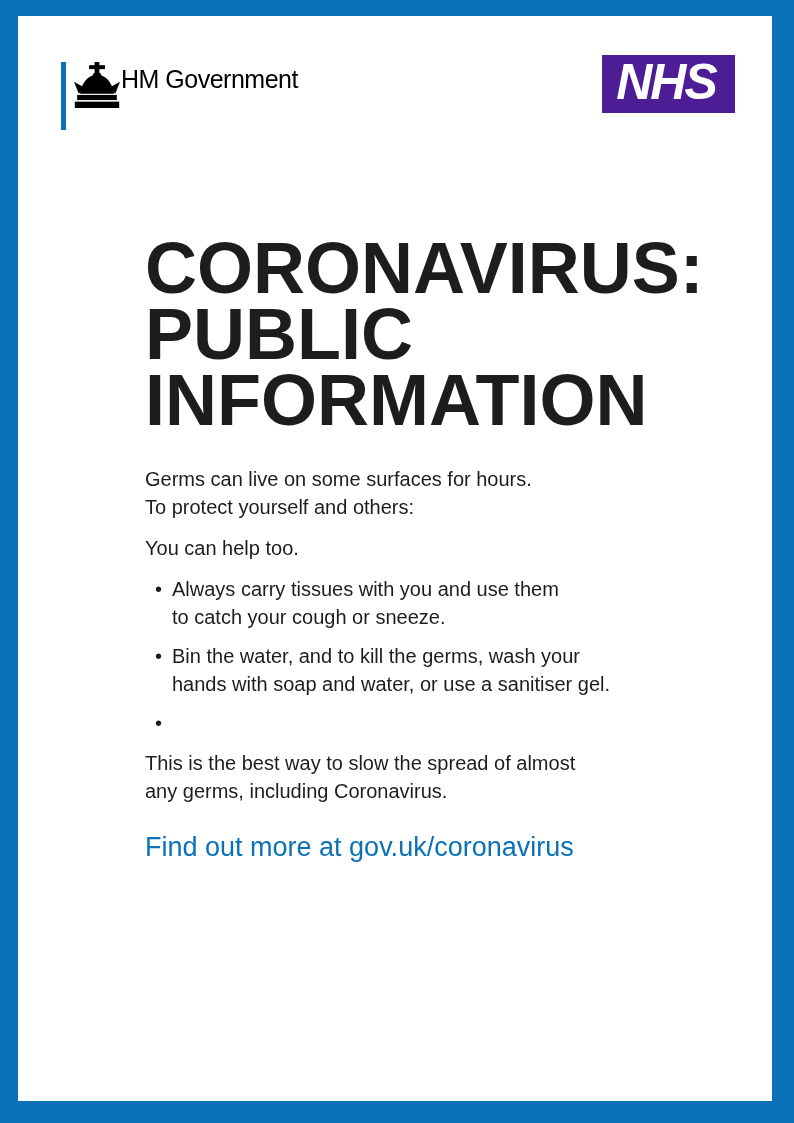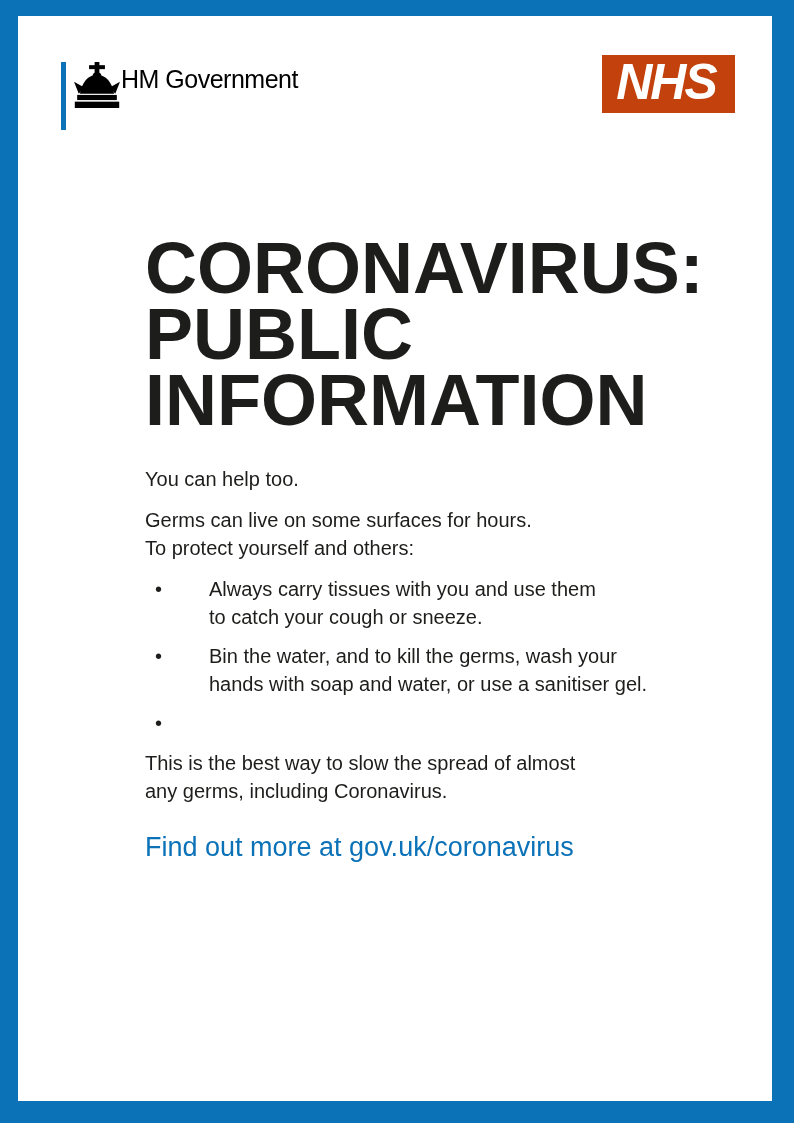--- a/index.html
+++ b/index.html
@@ -41,42 +41,42 @@
     margin-top: 3px;
     font-size: 25px;
     letter-spacing: -0.5px;
     color: #000000;
     white-space: nowrap;
   }
   .nhs-box {
     margin: 39px 37px 0 0;
     width: 133px;
     height: 58px;
-    background: #c2410c;
+    background: #4c1d95;
     display: flex;
     align-items: center;
     justify-content: center;
   }
   .nhs-letters {
     font-size: 50px;
     font-weight: bold;
     font-style: italic;
     color: #ffffff;
     letter-spacing: -2px;
     line-height: 1;
     padding-right: 5px;
     padding-bottom: 4px;
   }
 
   
   .content {
     padding: 0 40px 0 127px;
     color: #1d1d1b;
   }
-  .multiline { white-space: pre-line; margin-left: 37px; }
+  .multiline { white-space: pre-line; }
 
   .title {
     margin: 105px 0 32px 0;
     font-size: 72px;
     line-height: 66px;
     font-weight: bold;
     letter-spacing: 0px;
     color: #1d1d1b;
   }
 
@@ -151,24 +151,24 @@
 
     </header>
 
     <main class="content">
 
       <h1 class="title multiline">CORONAVIRUS:
 PUBLIC
 INFORMATION</h1>
 
 
-      <p class="body-text multiline">You can help too.</p>
-
       <p class="body-text multiline">Germs can live on some surfaces for hours.
 To protect yourself and others:</p>
+
+      <p class="body-text multiline">You can help too.</p>
 
       <ul class="bullets">
         <li>
           <span class="bullet-marker">•</span>
           <span class="multiline">Always carry tissues with you and use them
 to catch your cough or sneeze.</span>
         </li>
         <li>
           <span class="bullet-marker">•</span>
           <span class="multiline">Bin the water, and to kill the germs, wash your

